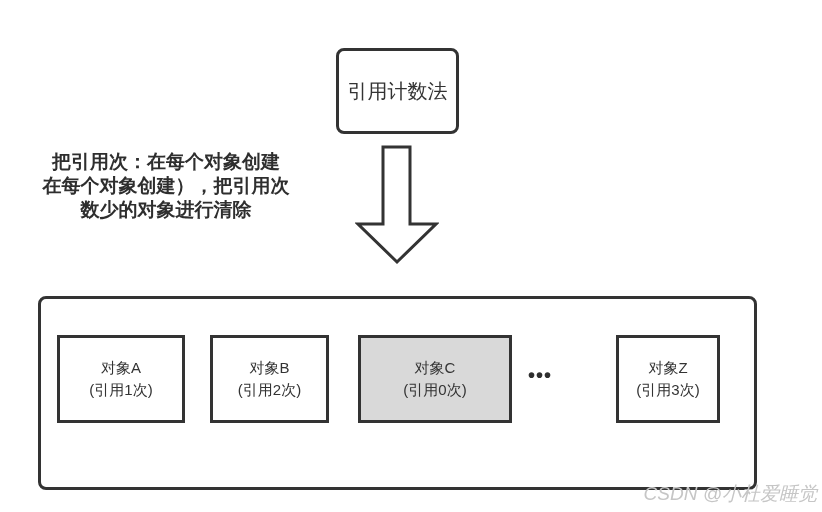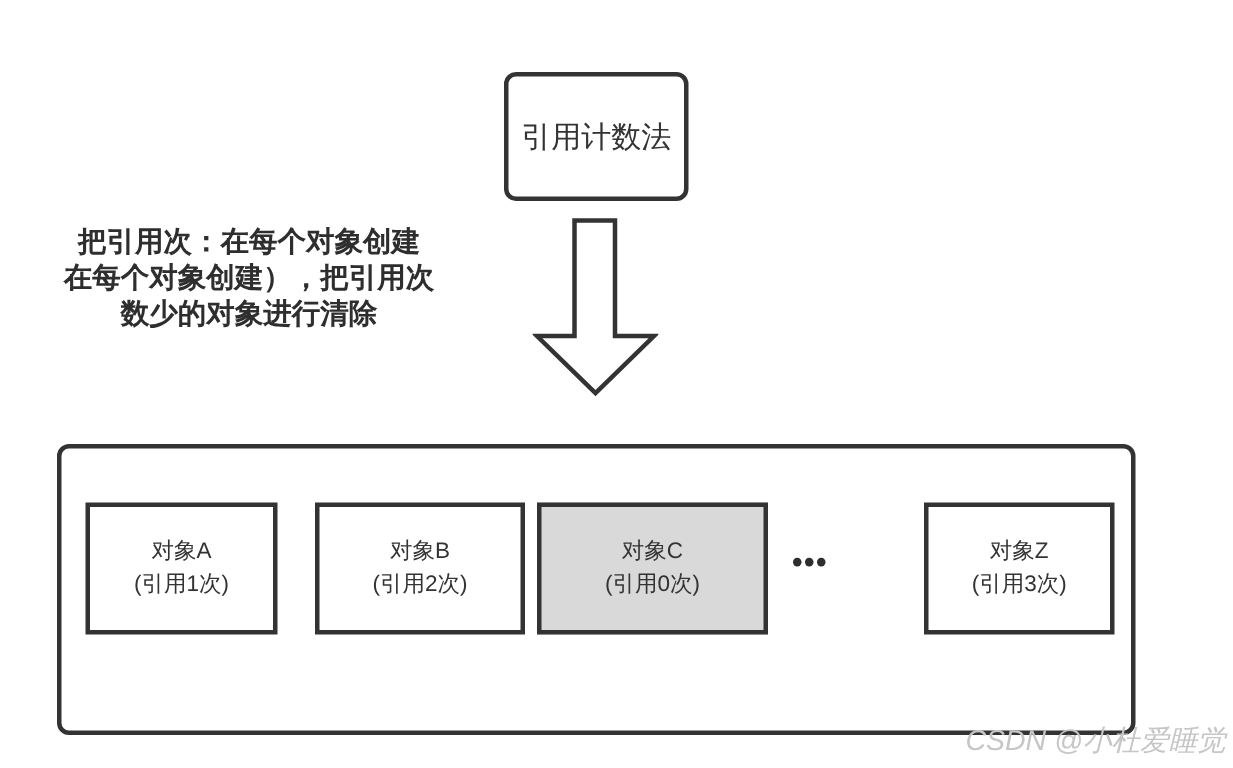--- a/index.html
+++ b/index.html
@@ -49,23 +49,23 @@
   .obj-box {
     position: absolute; top: 36px; height: 88px;
     border: 3px solid var(--border);
     background: var(--box-fill);
     display: flex; flex-direction: column;
     align-items: center; justify-content: center;
     font-size: 15px; line-height: 22px;
     color: var(--text); text-align: center;
   }
   .obj-a { left: 16px;  width: 128px; }
-  .obj-b { left: 169px; width: 140px; }
+  .obj-b { left: 169px; width: 119px; }
   .obj-c { left: 317px; width: 154px; background: var(--highlight-fill); }
-  .obj-z { left: 575px; width: 127px; }
+  .obj-z { left: 575px; width: 104px; }
   .dots {
     position: absolute; left: 487px; top: 66px; width: 40px;
     font-size: 20px; font-weight: bold; line-height: 20px;
     letter-spacing: 1px; color: var(--desc-text);
   }
   .watermark {
     position: absolute; right: 5px; top: 481px;
     font-size: 19px; color: var(--watermark); font-style: italic;
   }
 </style>

